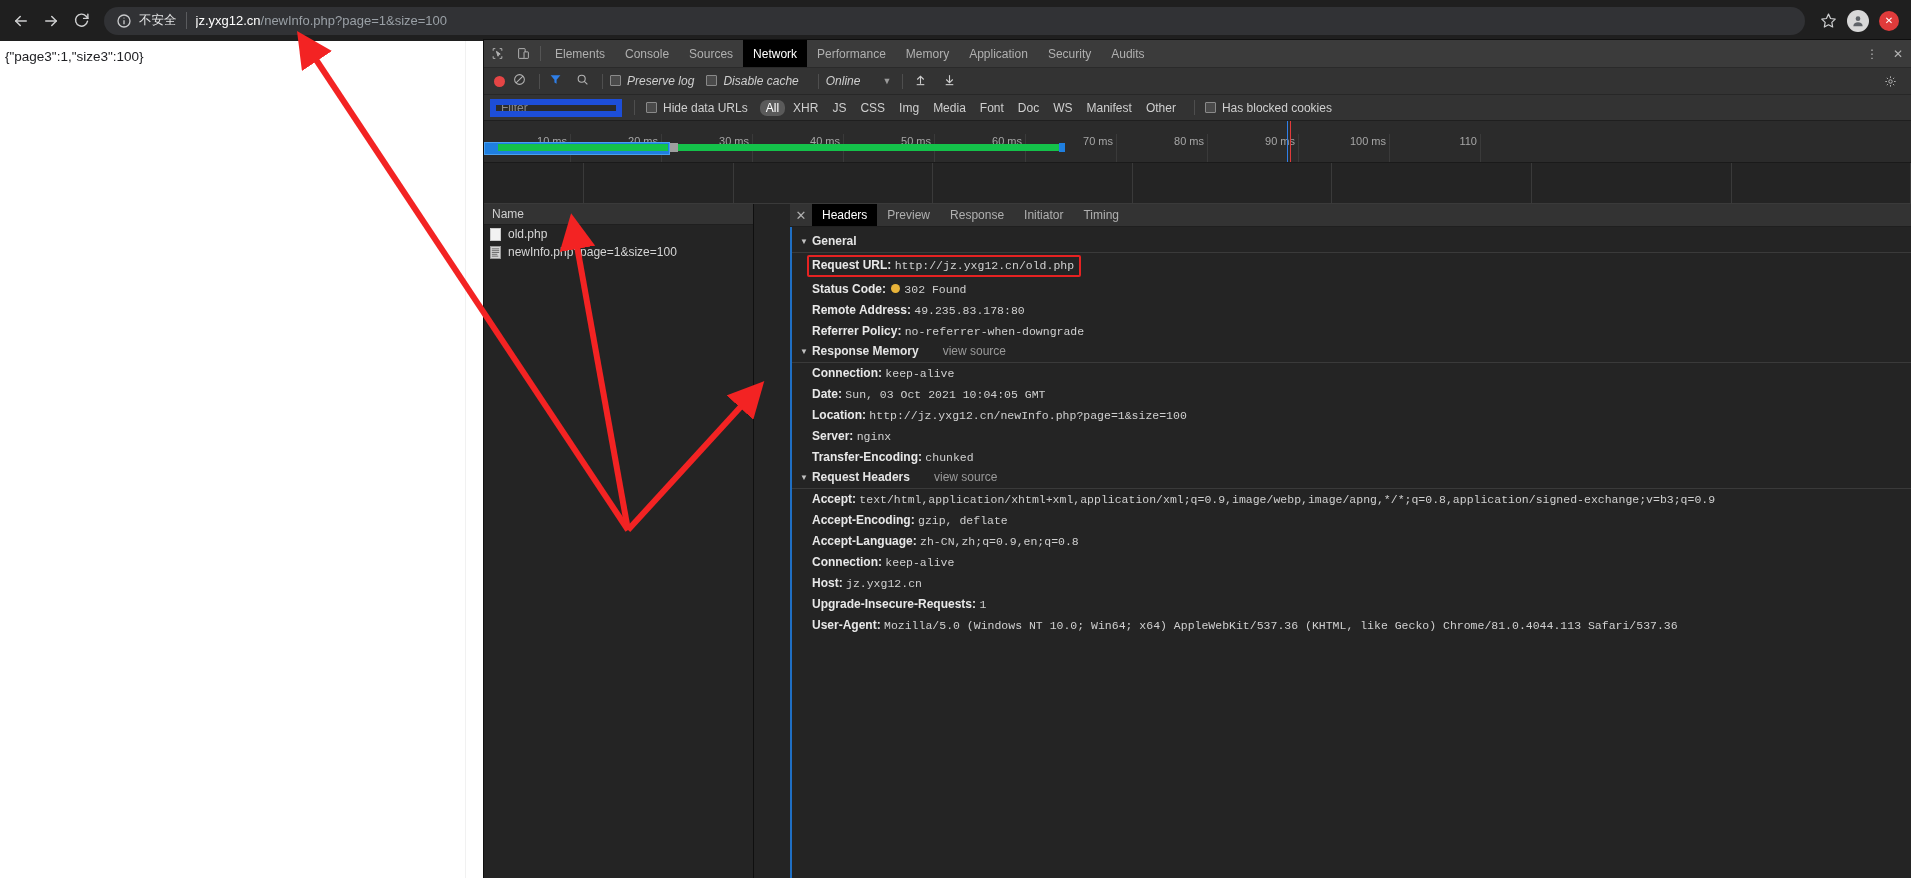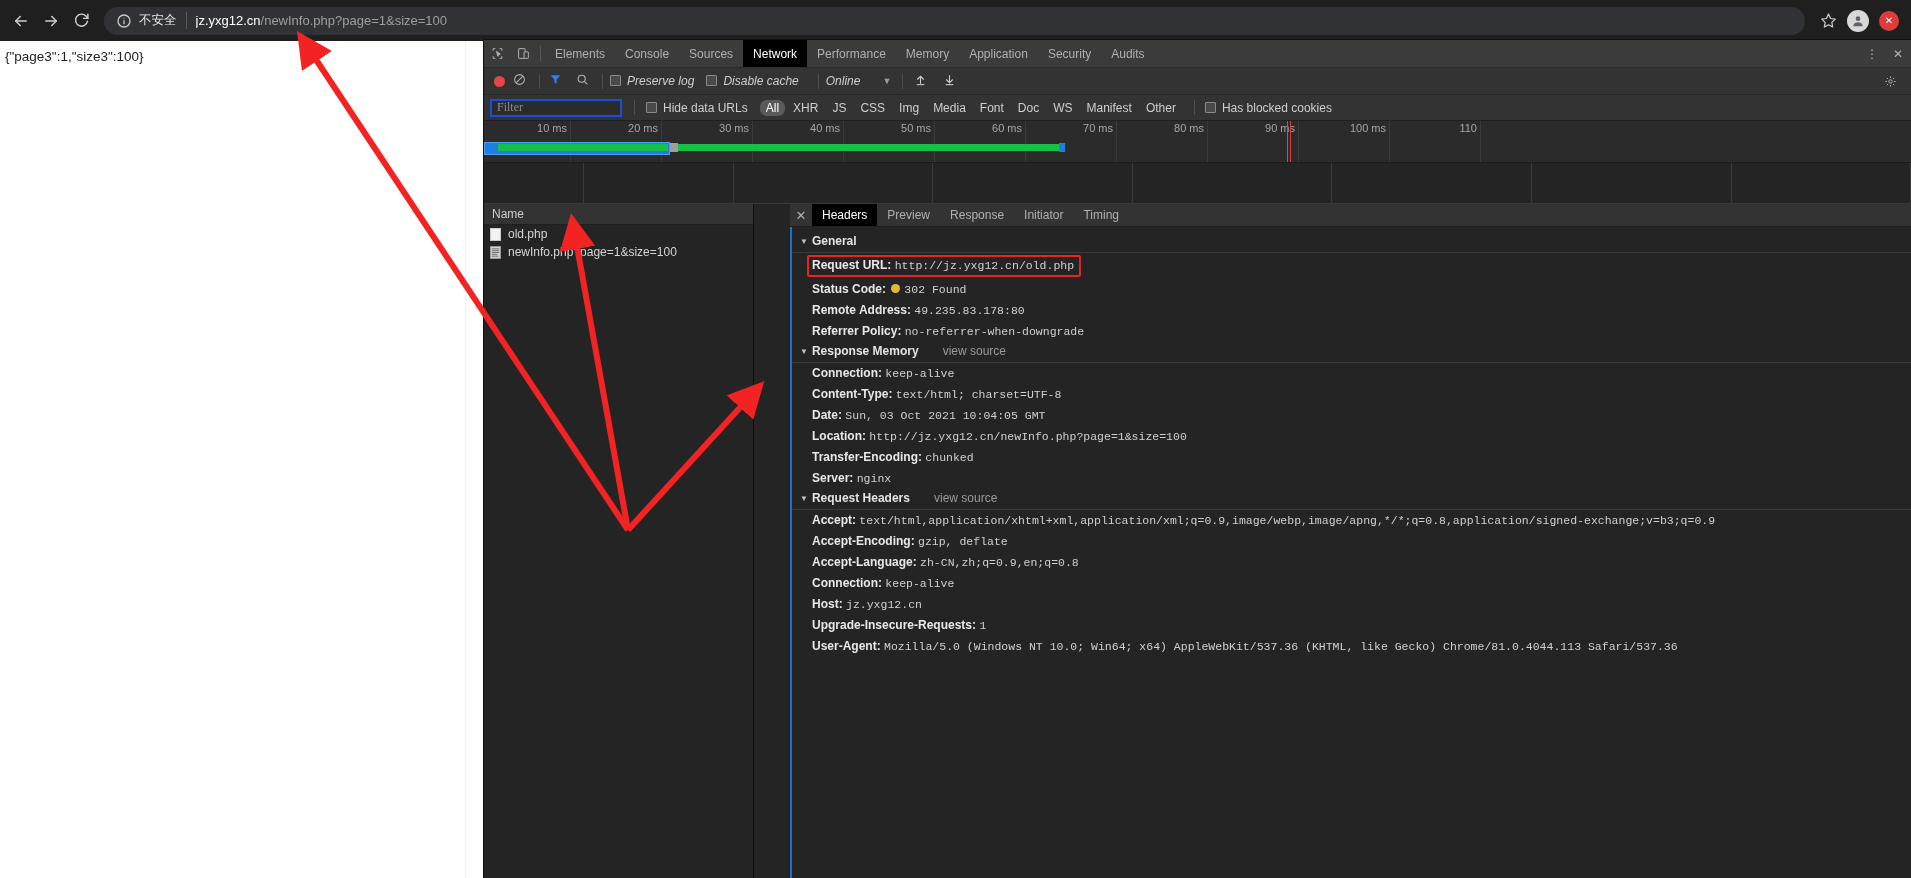--- a/index.html
+++ b/index.html
@@ -165,43 +165,43 @@
   #dt-filterbar {
     height: 26px;
     background: #333333;
     display: flex; align-items: center;
     border-bottom: 1px solid #1f1f1f;
     padding-left: 6px;
   }
   #filter-input {
     width: 132px; height: 18px;
     background: #2b2b2b;
-    border: 2px solid #1d4ed8;
+    border: 6px solid #1d4ed8;
     color: #cfcfcf; font-size: 12px;
     padding: 0 5px;
     outline: none;
-    font-family: Liberation Serif, serif;
+    font-family: Liberation Sans, sans-serif;
   }
   #filter-input::placeholder { color: #8a8a8a; }
   .type-pill {
     color: #cfcfcf; font-size: 12px;
     padding: 1px 6px; margin-right: 2px;
     border-radius: 7px; cursor: pointer; white-space: nowrap;
   }
   .type-pill.selected { background: #5a5a5a; color: #ffffff; }
 
   
   #dt-overview {
     height: 42px;
     background: #2b2b2b;
     position: relative;
     border-bottom: 1px solid #1a1a1a;
     overflow: hidden;
   }
-  #ov-ruler { position:absolute; left:0; top:0; right:0; height: 17px; }
+  #ov-ruler { position:absolute; left:0; top:13px; right:0; height: 17px; }
   .ov-tick {
     position: absolute; top: 0; height: 42px;
     border-left: 1px solid #3a3a3a;
   }
   .ov-tick span {
     position: absolute; right: 4px; top: 1px;
     color: #a6a6a6; font-size: 11px; white-space: nowrap;
   }
   #ov-bars { position: absolute; left: 0; top: 19px; height: 20px; right:0; }
   .ov-band-blue {
@@ -607,25 +607,24 @@
             <div class="hdr-row"><span class="hilite"><span class="k">Request URL:</span> <span class="v">http://jz.yxg12.cn/old.php</span></span></div>
             <div class="hdr-row"><span><span class="k">Status Code:</span> <span class="status-dot"></span><span class="v">302 Found</span></span></div>
             <div class="hdr-row"><span><span class="k">Remote Address:</span> <span class="v">49.235.83.178:80</span></span></div>
             <div class="hdr-row"><span><span class="k">Referrer Policy:</span> <span class="v">no-referrer-when-downgrade</span></span></div>
             <div class="sec-title">
               <span class="tri">▼</span>
               <span>Response Memory</span>
               <span class="viewsrc">view source</span>
             </div>
             <div class="hdr-row"><span><span class="k">Connection:</span> <span class="v">keep-alive</span></span></div>
-            <div class="hdr-row"><span><span class="k">Content-Type:</span> <span class="v">text/html; charset=UTF-8</span></span></div>
             <div class="hdr-row"><span><span class="k">Date:</span> <span class="v">Sun, 03 Oct 2021 10:04:05 GMT</span></span></div>
             <div class="hdr-row"><span><span class="k">Location:</span> <span class="v">http://jz.yxg12.cn/newInfo.php?page=1&amp;size=100</span></span></div>
+            <div class="hdr-row"><span><span class="k">Server:</span> <span class="v">nginx</span></span></div>
             <div class="hdr-row"><span><span class="k">Transfer-Encoding:</span> <span class="v">chunked</span></span></div>
-            <div class="hdr-row"><span><span class="k">Server:</span> <span class="v">nginx</span></span></div>
             <div class="sec-title">
               <span class="tri">▼</span>
               <span>Request Headers</span>
               <span class="viewsrc">view source</span>
             </div>
             <div class="hdr-row"><span><span class="k">Accept:</span> <span class="v">text/html,application/xhtml+xml,application/xml;q=0.9,image/webp,image/apng,*/*;q=0.8,application/signed-exchange;v=b3;q=0.9</span></span></div>
             <div class="hdr-row"><span><span class="k">Accept-Encoding:</span> <span class="v">gzip, deflate</span></span></div>
             <div class="hdr-row"><span><span class="k">Accept-Language:</span> <span class="v">zh-CN,zh;q=0.9,en;q=0.8</span></span></div>
             <div class="hdr-row"><span><span class="k">Connection:</span> <span class="v">keep-alive</span></span></div>
             <div class="hdr-row"><span><span class="k">Host:</span> <span class="v">jz.yxg12.cn</span></span></div>

